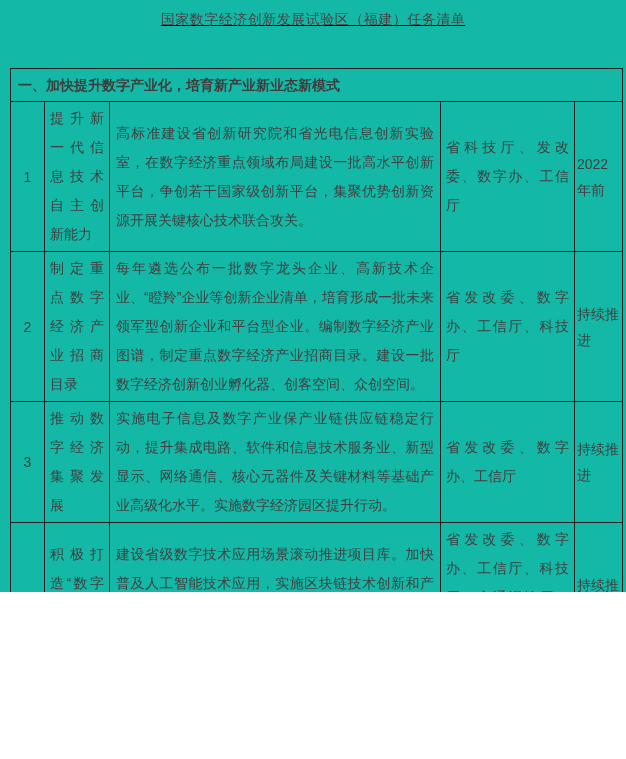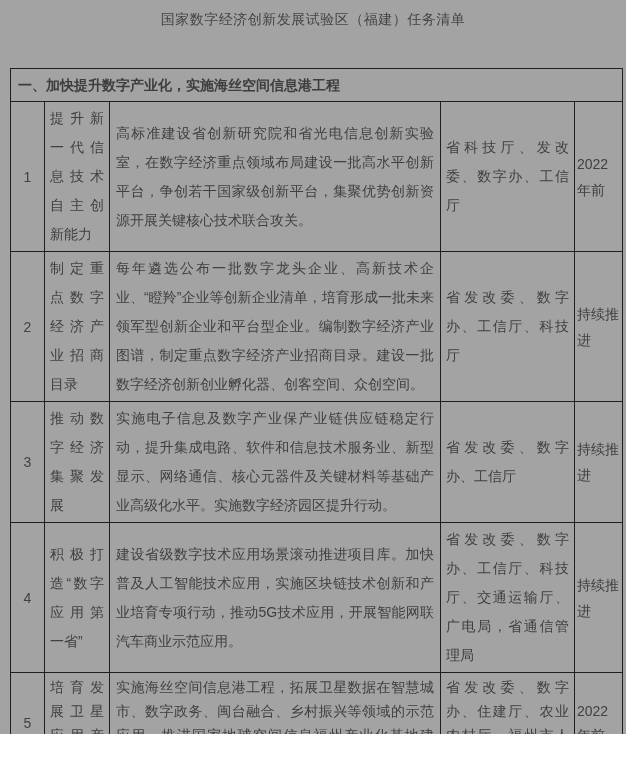--- a/index.html
+++ b/index.html
@@ -4,23 +4,24 @@
 <style>
   * { box-sizing: border-box; margin: 0; padding: 0; }
   html, body { background: #ffffff; }
   body {
     width: 626px; height: 759px;
     font-family: "Liberation Sans", "DejaVu Sans", sans-serif;
     overflow: hidden;
   }
   .page {
     position: relative;
-    width: 626px; height: 734px;
-    background: #a3a3a3;
+    width: 626px; height: 592px;
+    background: #14b8a6;
     overflow: hidden;
+    text-decoration: underline;
   }
   .doc-title {
     padding-top: 11px;
     text-align: center;
     font-size: 14px;
     color: #454545;
     letter-spacing: 0.5px;
   }
   table.task-table {
     position: absolute;
@@ -75,21 +76,21 @@
       <col style="width:34px">
       <col style="width:65px">
       <col style="width:331px">
       <col style="width:134px">
       <col style="width:48px">
     </colgroup>
 
     <tbody>
 
     <tr class="section-row">
-      <td colspan="5">一、加快提升数字产业化，实施海丝空间信息港工程</td>
+      <td colspan="5">一、加快提升数字产业化，培育新产业新业态新模式</td>
     </tr>
 
     <tr class="data-row r1">
       <td class="c-no">1</td>
       <td class="c-task">提升新一代信息技术自主创新能力</td>
       <td class="c-content">高标准建设省创新研究院和省光电信息创新实验室，在数字经济重点领域布局建设一批高水平创新平台，争创若干国家级创新平台，集聚优势创新资源开展关键核心技术联合攻关。</td>
       <td class="c-unit">省科技厅、发改委、数字办、工信厅</td>
       <td class="c-time">2022年前</td>
     </tr>
 

